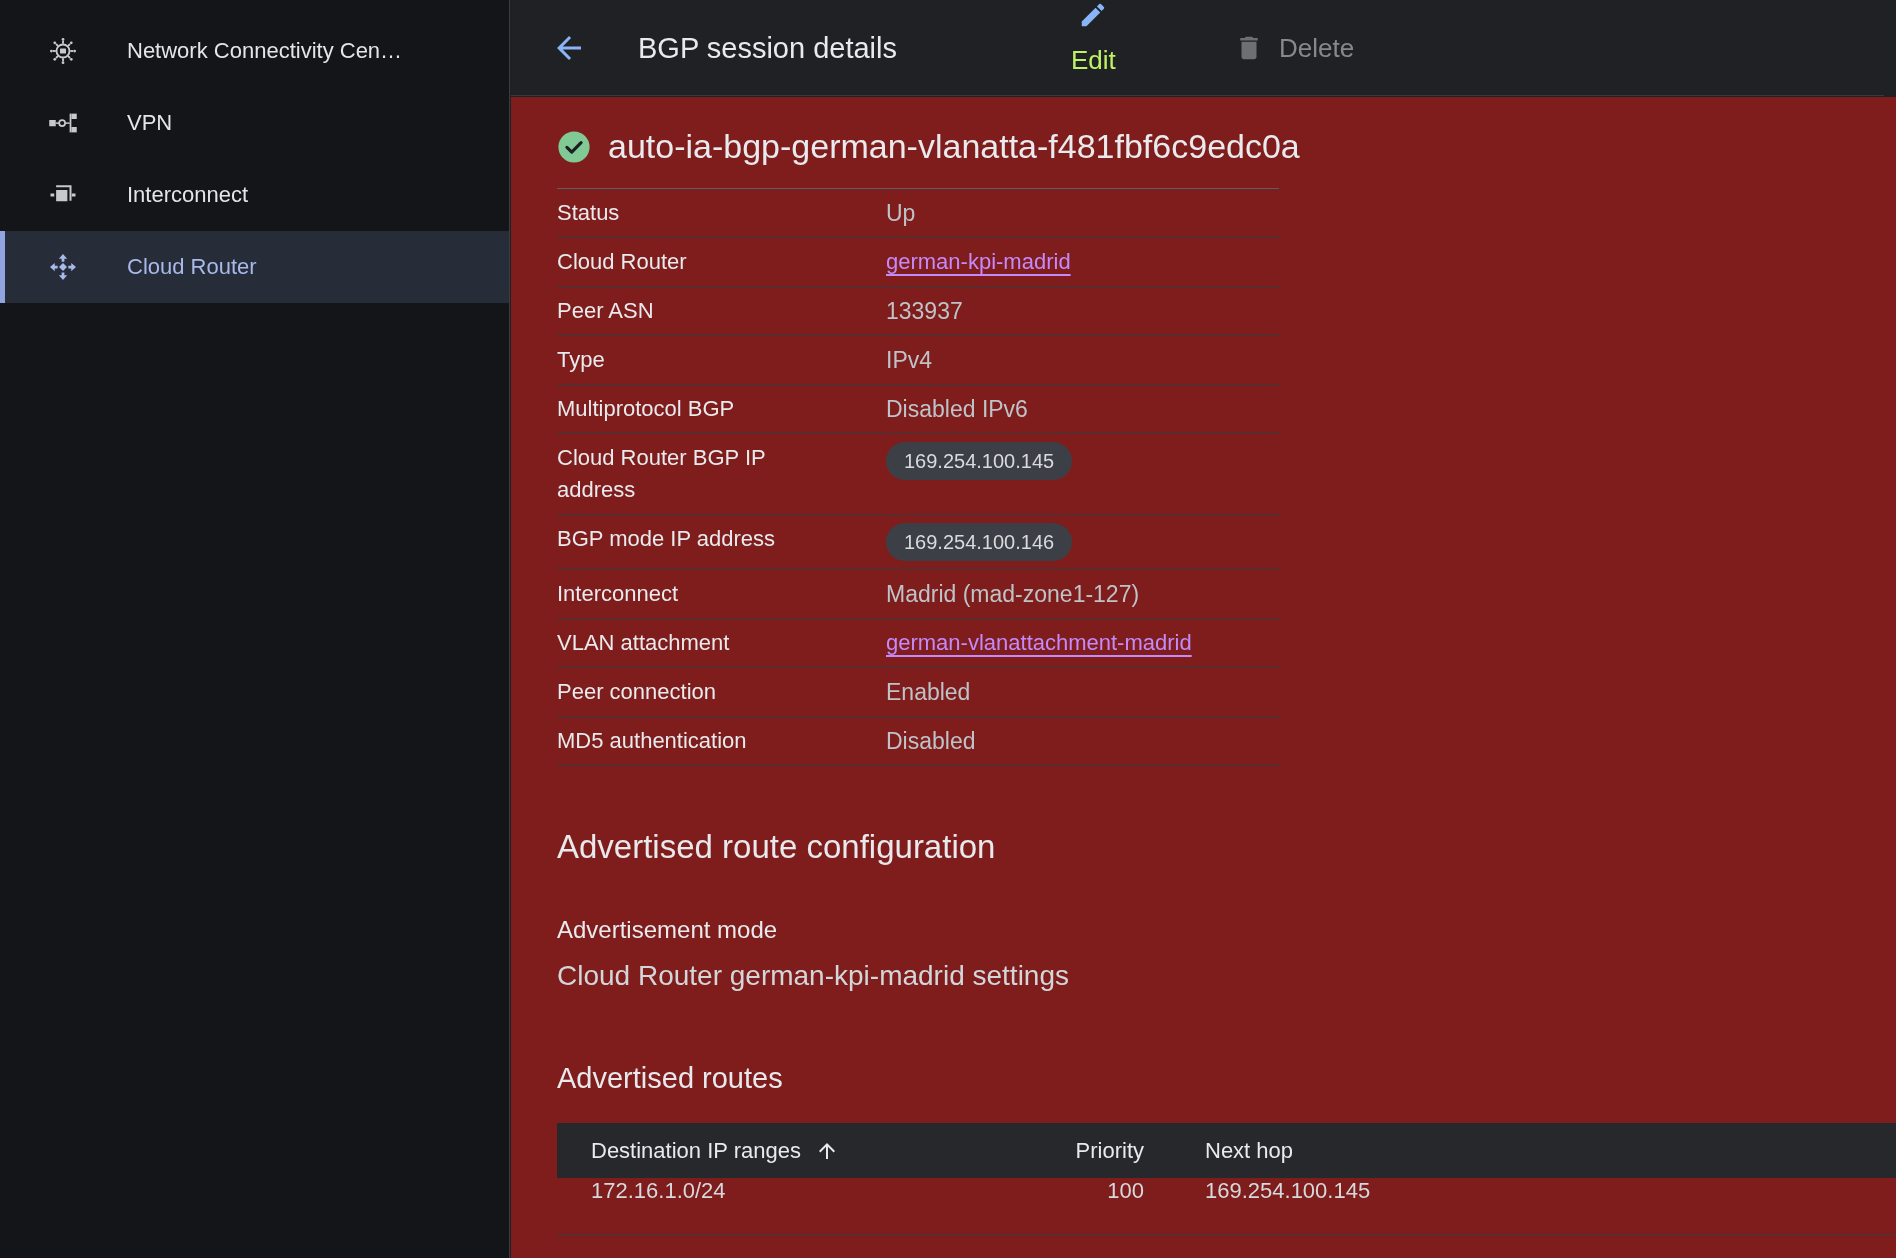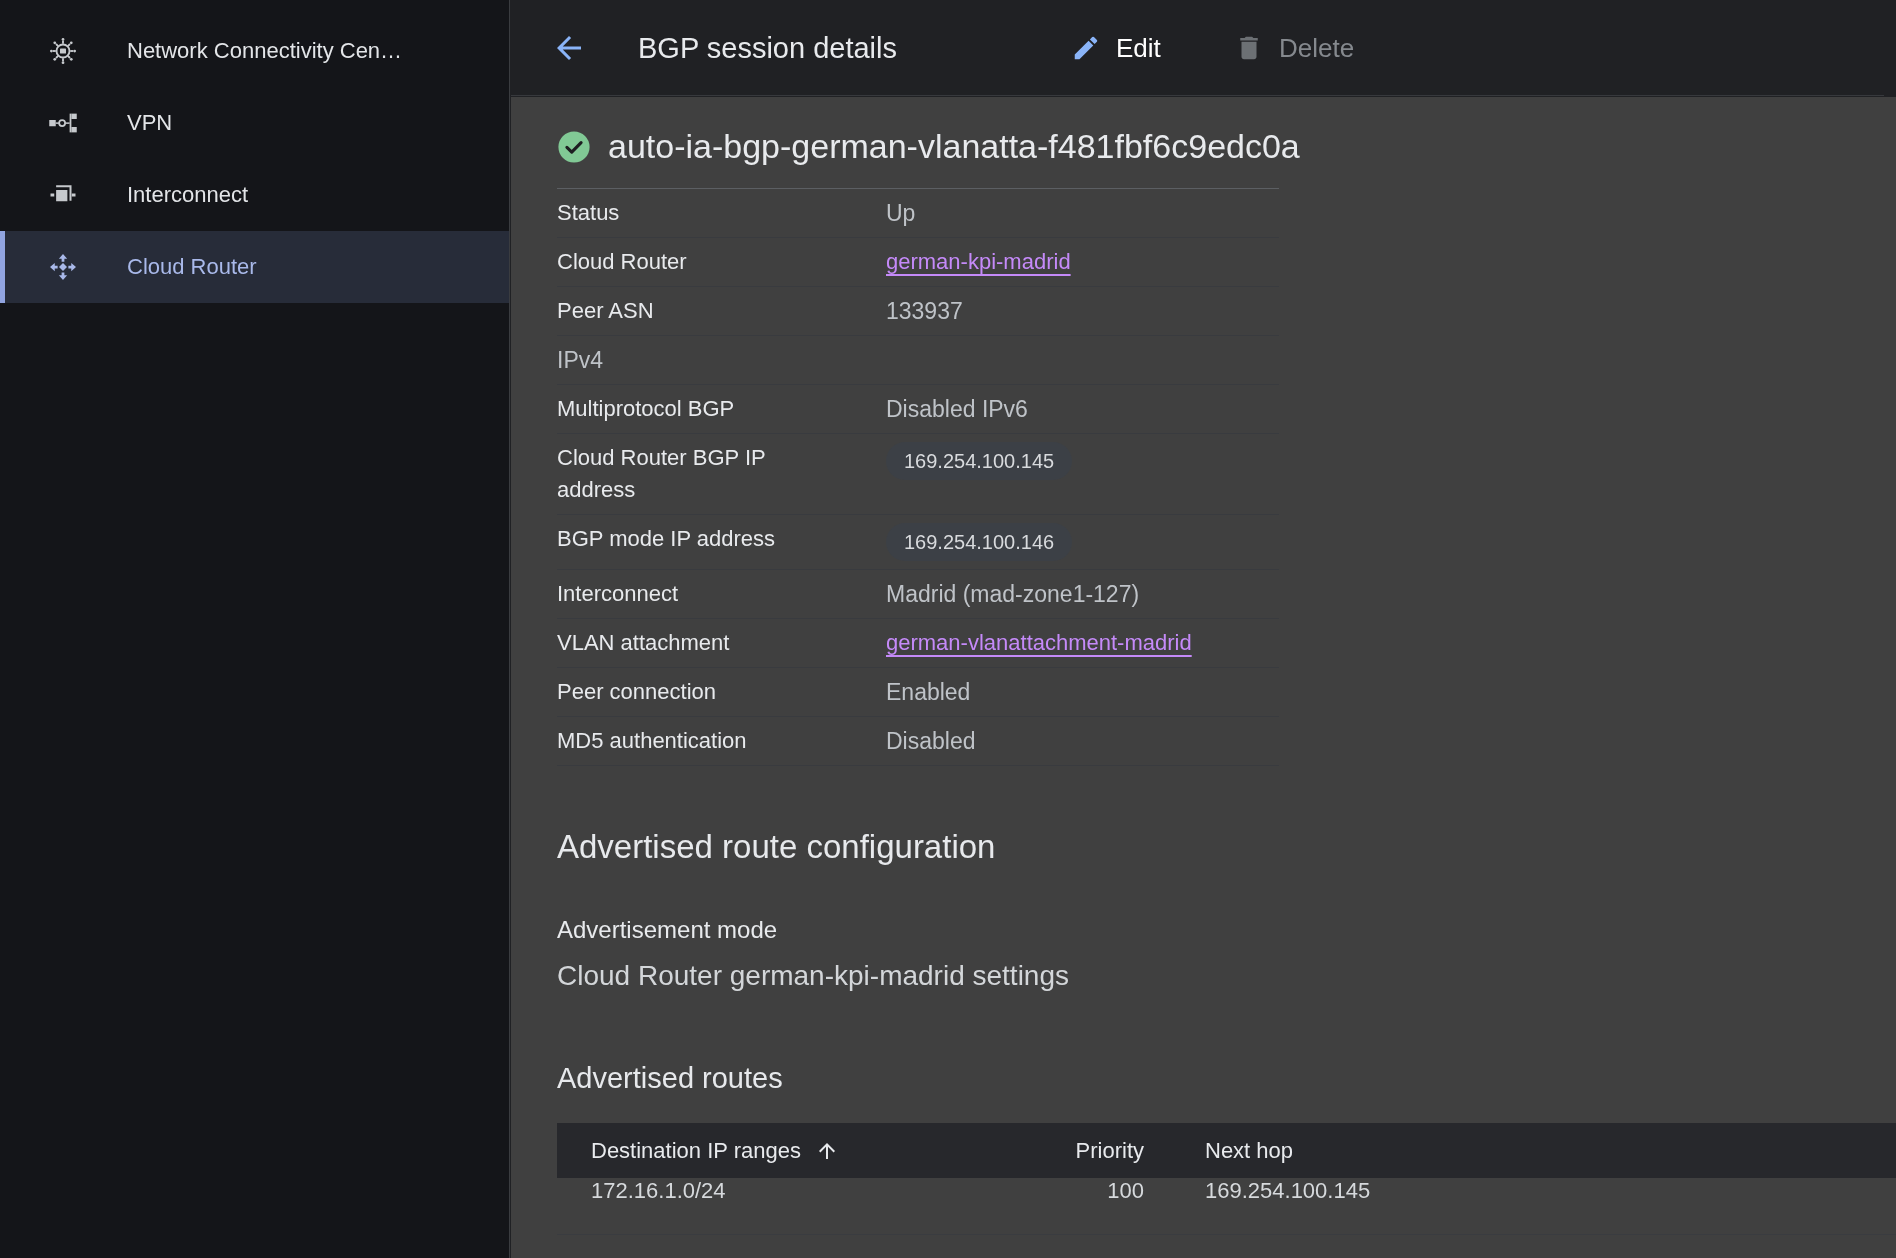--- a/index.html
+++ b/index.html
@@ -45,29 +45,29 @@
   }
   .back-btn svg { width:36px; height:36px; fill:#8ab4f8; }
   .header-title {
     position:absolute; left:127px; top:0; height:96px; line-height:96px;
     font-size:29px; font-weight:400; color:#e8eaed; white-space:nowrap;
   }
   .hdr-btn {
     position:absolute; top:0; height:96px; display:flex; align-items:center;
     gap:15px; font-size:26px; font-weight:500; cursor:pointer; white-space:nowrap;
   }
-  .edit-btn  { left:560px; color:#ffffff; }
+  .edit-btn  { left:560px; color:#bef264;flex-direction:column; }
   .edit-btn svg { width:30px; height:30px; fill:#8ab4f8; }
   .delete-btn { left:723px; color:#85898e; cursor:default; }
   .delete-btn svg { width:30px; height:30px; fill:#6c7074; }
 
   
   .content {
     position:absolute; left:511px; right:0; top:97px; bottom:0;
-    padding-left:46px; background:#404040; overflow:hidden;
+    padding-left:46px; background:#7f1d1d; overflow:hidden;
   }
   .resource-title-row { margin-top:30px; display:flex; align-items:center; gap:17px; }
   .check-icon { width:34px; height:34px; flex:none; }
   .resource-title { font-size:34px; font-weight:400; color:#e8eaed; white-space:nowrap; }
 
   
   .details-table { width:722px; margin-top:22px; border-top:1px solid #5c5f63; }
   .detail-row {
     display:flex; align-items:flex-start;
     border-bottom:1px solid #393b3f; padding:8px 0; line-height:32px;
@@ -218,20 +218,21 @@
     </div>
     <div class="detail-row">
       <div class="detail-label"><span>Cloud Router</span></div>
       <a class="detail-link">german-kpi-madrid</a>
     </div>
     <div class="detail-row">
       <div class="detail-label"><span>Peer ASN</span></div>
       <div class="detail-value">133937</div>
     </div>
     <div class="detail-row">
+      <div class="detail-label"><span>Type</span></div>
       <div class="detail-value">IPv4</div>
     </div>
     <div class="detail-row">
       <div class="detail-label"><span>Multiprotocol BGP</span></div>
       <div class="detail-value">Disabled IPv6</div>
     </div>
     <div class="detail-row">
       <div class="detail-label"><span>Cloud Router BGP IP address</span></div>
       <div><span class="chip">169.254.100.145</span></div>
     </div>

